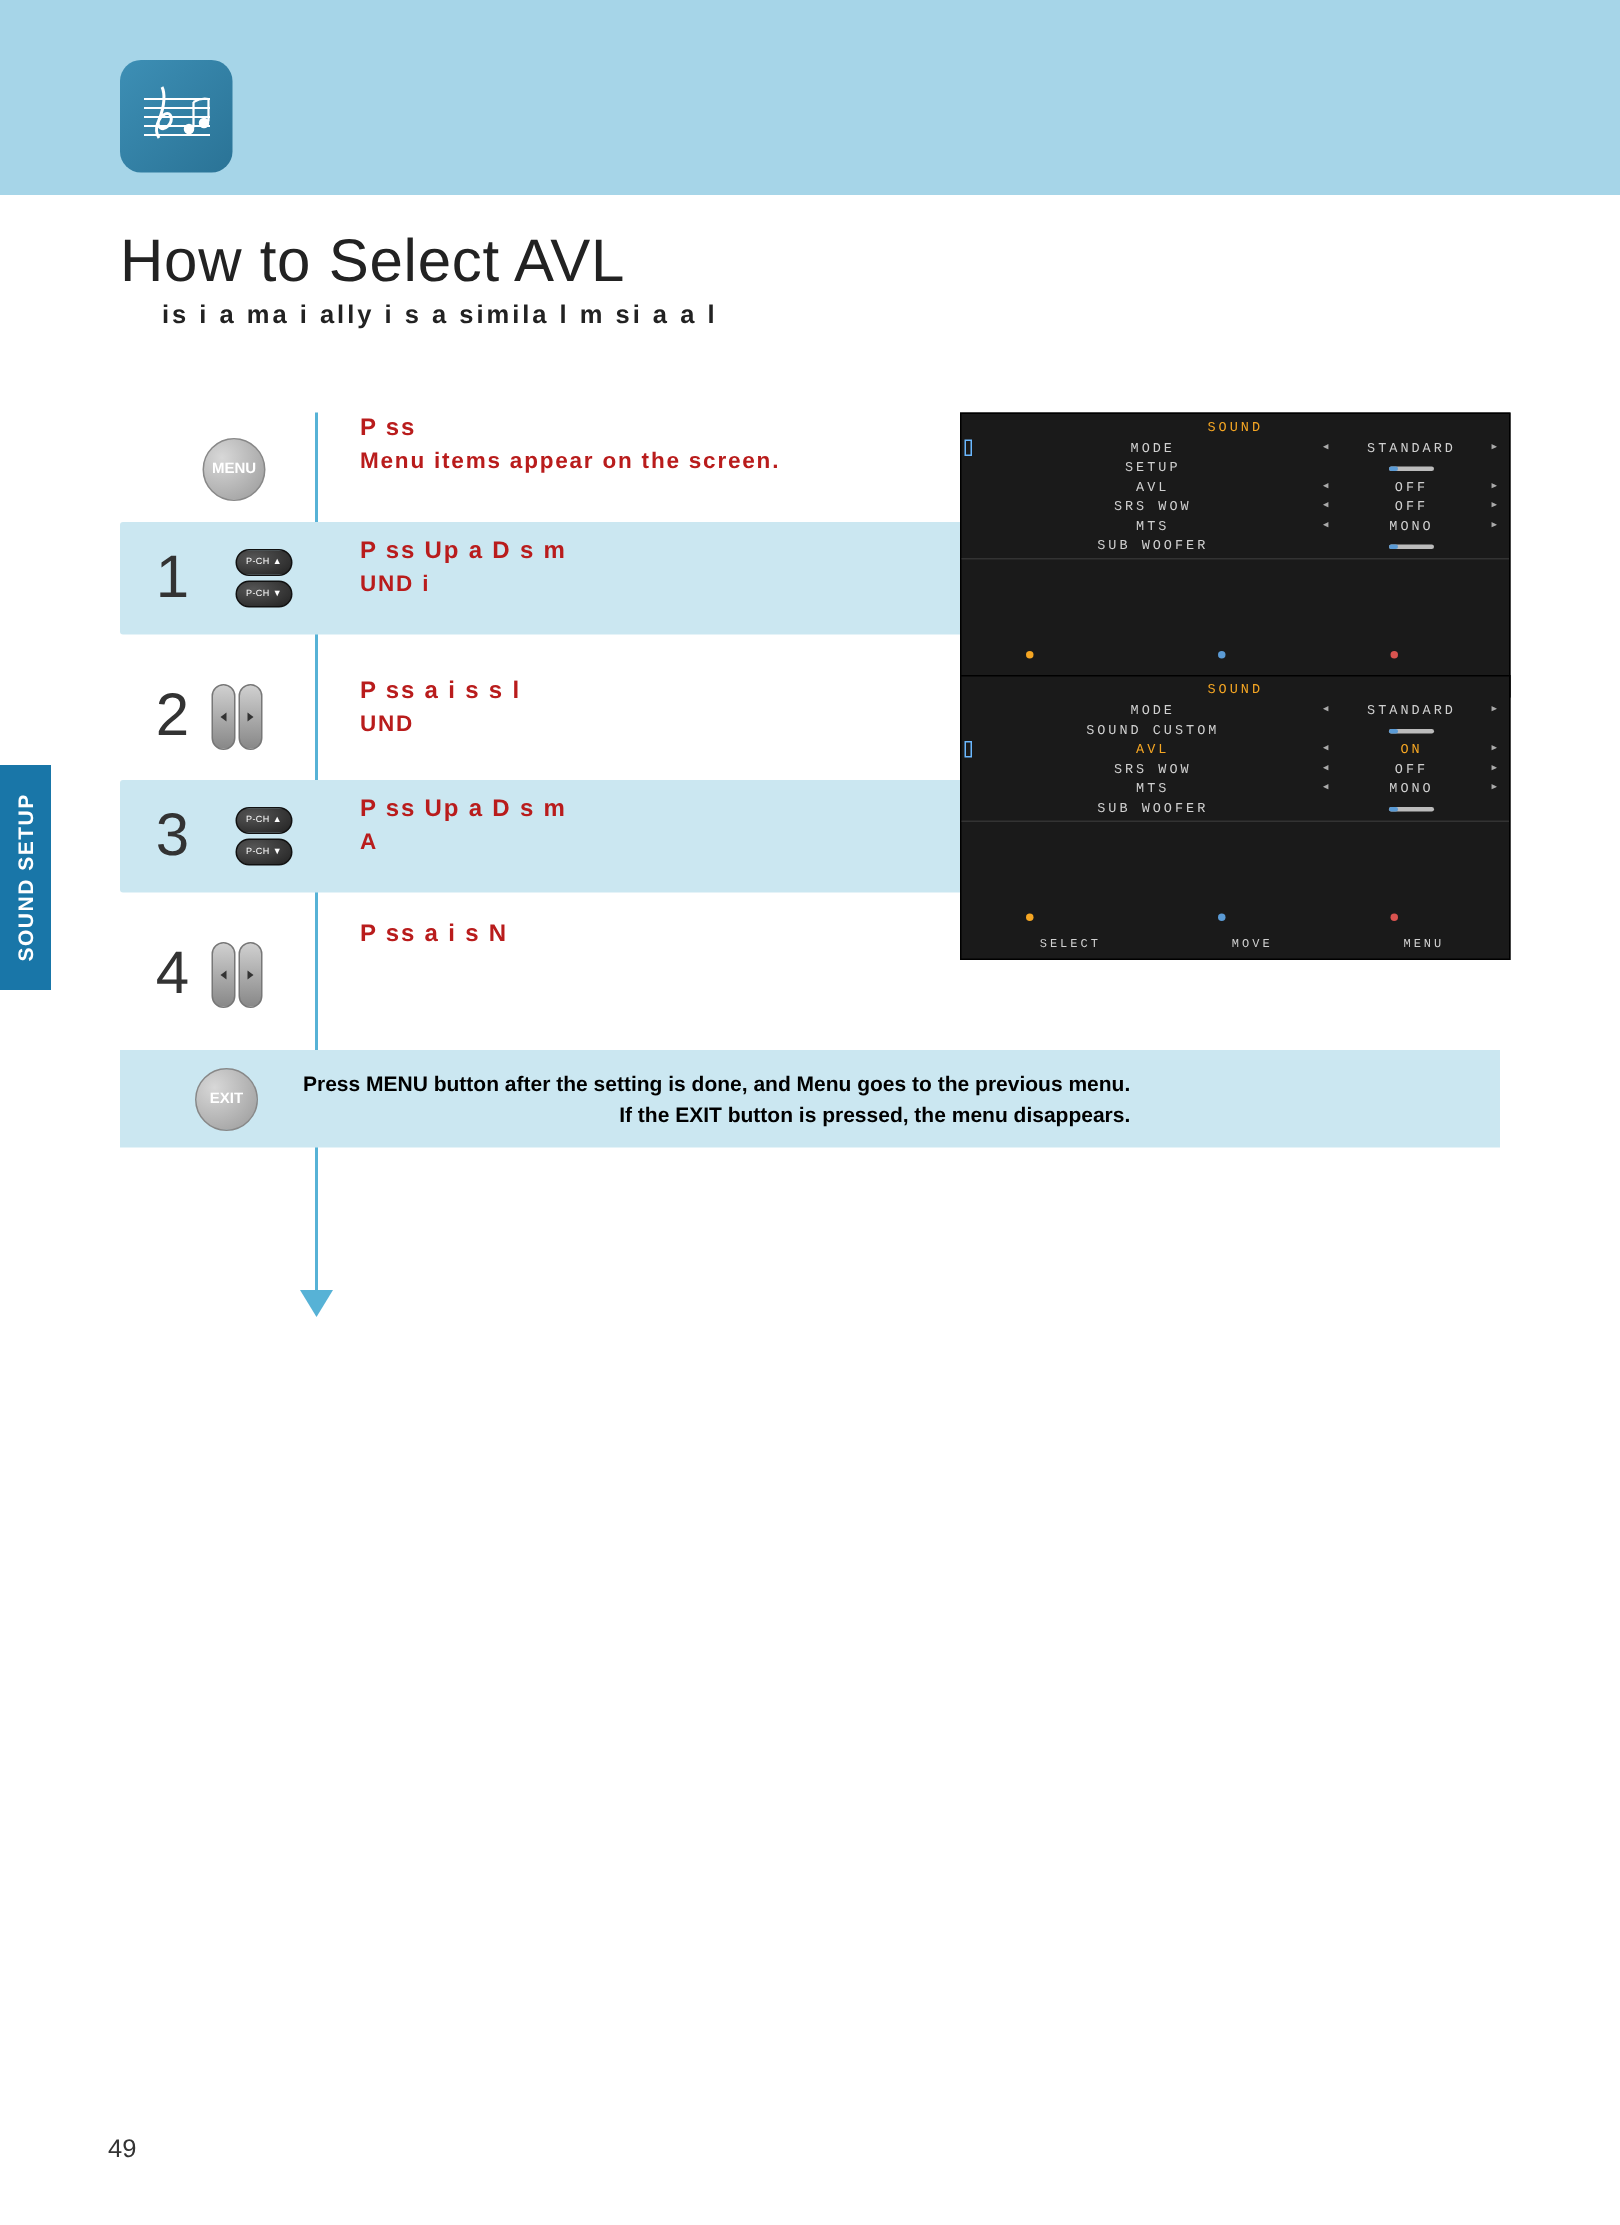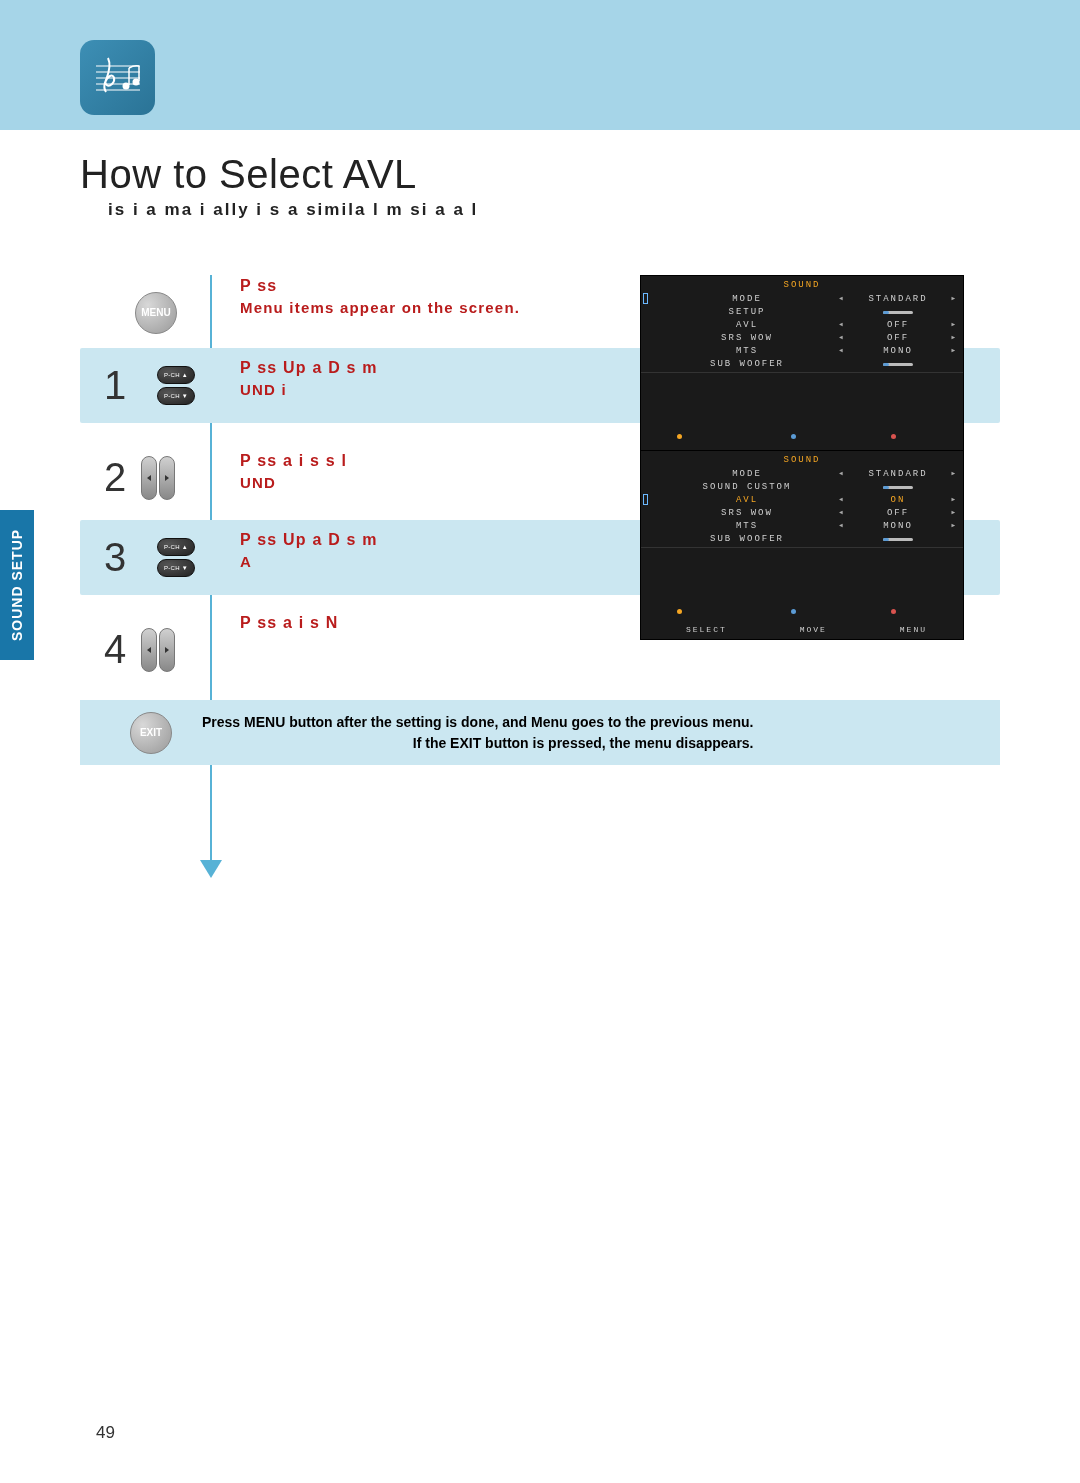--- a/index.html
+++ b/index.html
@@ -145,21 +145,21 @@
     left: 5px; top: 50%; transform: translateY(-50%);
     width: 0; height: 0;
     border-top: 3px solid transparent;
     border-bottom: 3px solid transparent;
   }
   .btn-curve.left::before { border-right: 4px solid #333; }
   .btn-curve.right::before { border-left: 4px solid #333; }
 
   .osd-box {
     position: absolute;
-    width: 324px;
+    width: 367px;
     background: #1a1a1a;
     border: 1px solid #000;
     font-family: 'Courier New', monospace;
     font-size: 9px;
     color: #d0d0d0;
     letter-spacing: 2px;
   }
   .osd-title {
     text-align: center;
     color: #f5a623;
@@ -259,21 +259,21 @@
     font-size: 14px;
     font-weight: 700;
     letter-spacing: 1px;
     display: flex;
     align-items: center;
     justify-content: center;
   }
 
   .page-number {
     position: absolute;
-    left: 96px;
+    left: 72px;
     bottom: 40px;
     font-size: 17px;
     color: #333;
   }
 </style>
 </head>
 <body>
 
 <div class="top-band"></div>
 <div class="section-icon">

